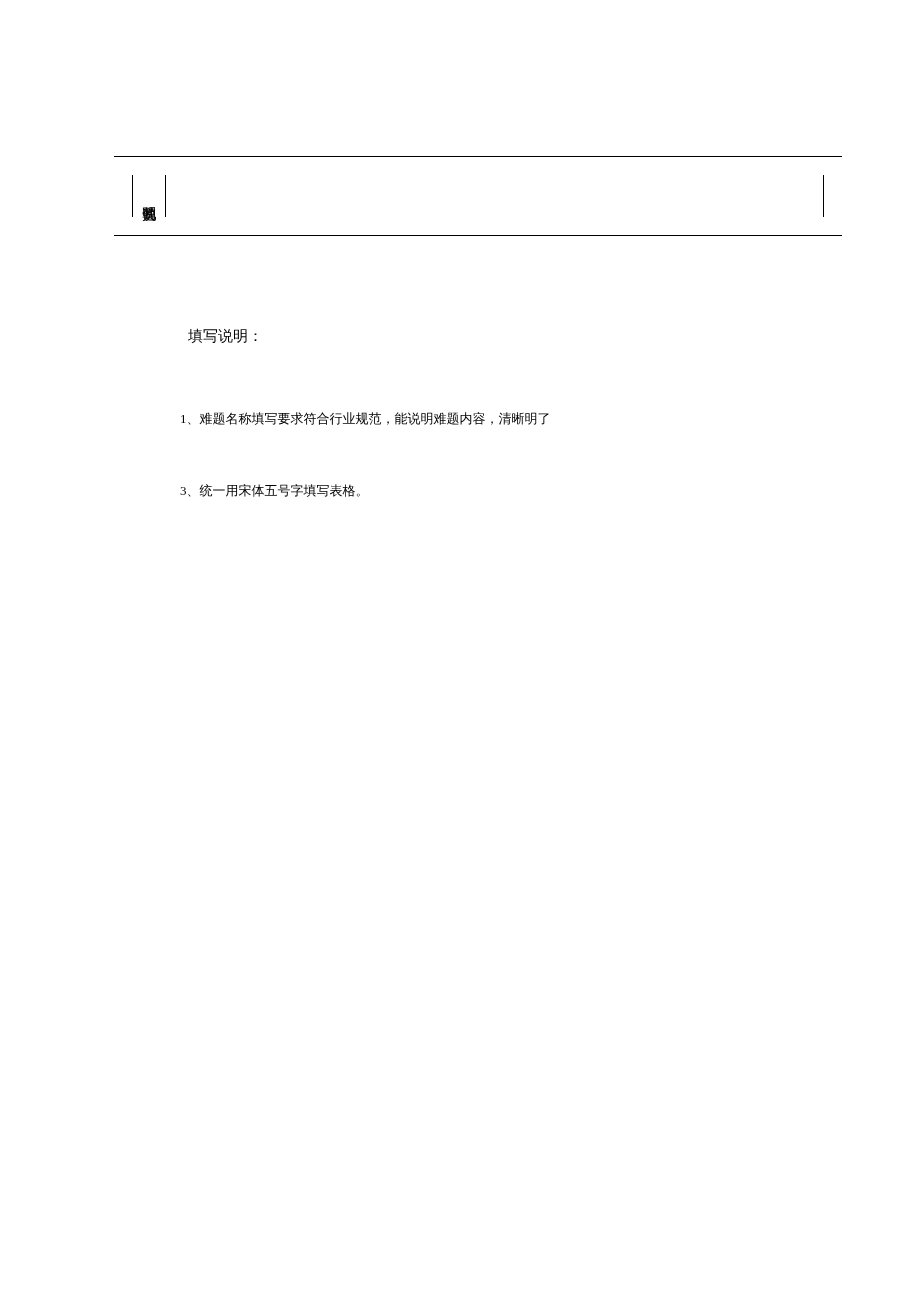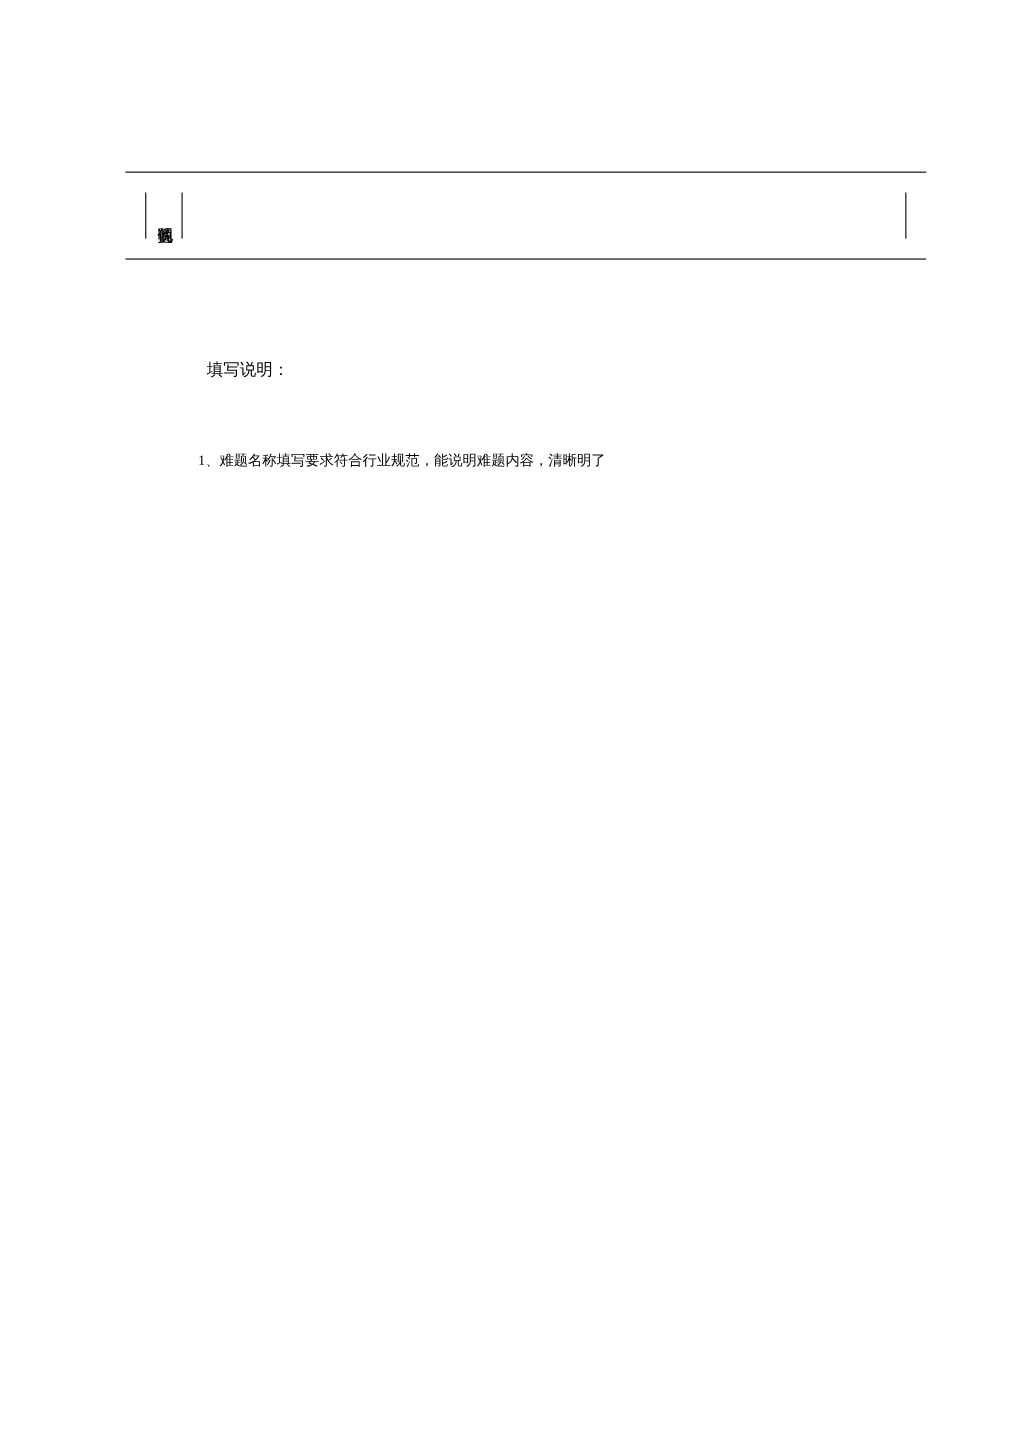--- a/index.html
+++ b/index.html
@@ -70,14 +70,15 @@
       <span>其他说明</span>
     </div>
     <div class="content-cell">
       <span></span>
     </div>
   </div>
 
   <div class="instructions">
     <div class="instructions-heading">填写说明：</div>
     <div class="instructions-item">1、难题名称填写要求符合行业规范，能说明难题内容，清晰明了</div>
+    <div class="instructions-item">3、统一用宋体五号字填写表格。</div>
   </div>
 </div>
 
 </body></html>

